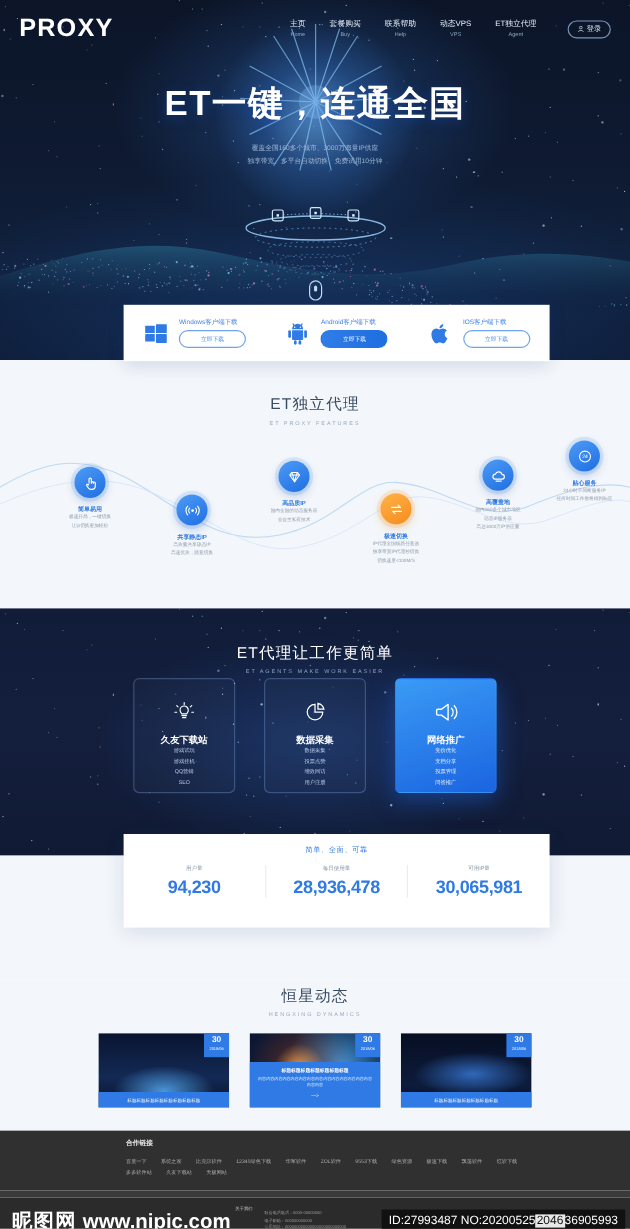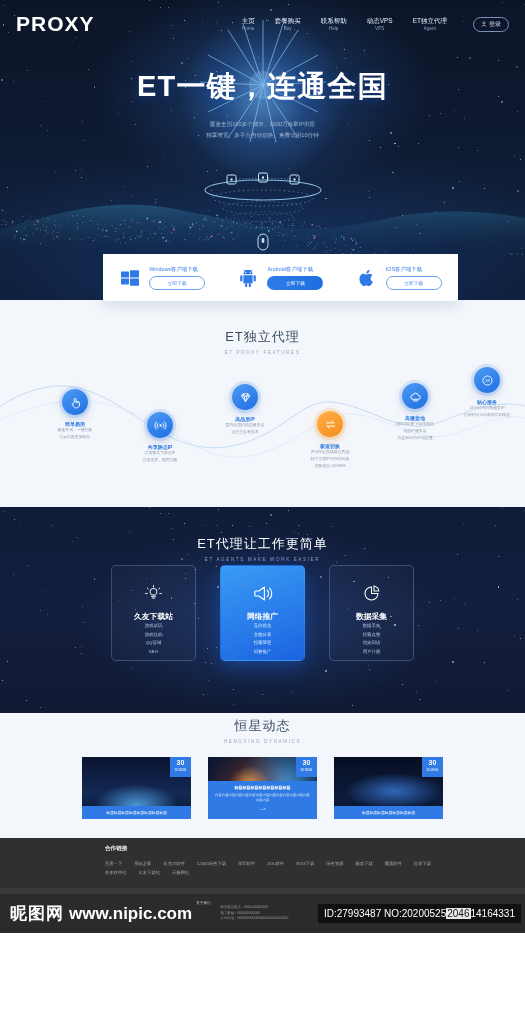--- a/index.html
+++ b/index.html
@@ -1130,50 +1130,69 @@
             <path d="M10 1.6v1.6M3.4 4.2l1.2 1.1M16.6 4.2l-1.2 1.1M1.8 10h1.6M16.6 10h1.6" stroke-linecap="round"></path>
           </svg>
         </div>
         <div class="card-title">久友下载站</div>
         <div class="card-li">游戏试玩</div>
         <div class="card-li">游戏挂机</div>
         <div class="card-li">QQ营销</div>
         <div class="card-li">SEO</div>
       </div>
 
+      <div class="card">
+        <div class="card-ico">
+          <svg width="19" height="19" viewBox="0 0 20 20" fill="none" stroke="#fff" stroke-width="1.1">
+            <path d="M10 3.2a6.8 6.8 0 1 0 6.8 6.8H10z"></path>
+            <path d="M12.6 2.2a6.6 6.6 0 0 1 5.2 5.2h-5.2z"></path>
+          </svg>
+        </div>
+        <div class="card-title">数据采集</div>
+        <div class="card-li">数据采集</div>
+        <div class="card-li">投票点赞</div>
+        <div class="card-li">增效回访</div>
+        <div class="card-li">用户注册</div>
+      </div>
+
       <div class="card active">
         <div class="card-ico">
           <svg width="21" height="21" viewBox="0 0 22 22" fill="none" stroke="#fff" stroke-width="1.2" stroke-linejoin="round">
             <path d="M4 8.4h3.2L13 4.2v13.6L7.2 13.6H4a1 1 0 0 1-1-1V9.4a1 1 0 0 1 1-1z"></path>
             <path d="M16 7.6a5 5 0 0 1 0 6.8M18.4 5.4a8 8 0 0 1 0 11.2" stroke-linecap="round"></path>
           </svg>
         </div>
         <div class="card-title">网络推广</div>
         <div class="card-li">竞价优化</div>
         <div class="card-li">文档分享</div>
         <div class="card-li">投票管理</div>
         <div class="card-li">问答推广</div>
       </div>
-
-      <div class="card">
-        <div class="card-ico">
-          <svg width="19" height="19" viewBox="0 0 20 20" fill="none" stroke="#fff" stroke-width="1.1">
-            <path d="M10 3.2a6.8 6.8 0 1 0 6.8 6.8H10z"></path>
-            <path d="M12.6 2.2a6.6 6.6 0 0 1 5.2 5.2h-5.2z"></path>
-          </svg>
-        </div>
-        <div class="card-title">数据采集</div>
-        <div class="card-li">数据采集</div>
-        <div class="card-li">投票点赞</div>
-        <div class="card-li">增效回访</div>
-        <div class="card-li">用户注册</div>
-      </div>
     </div>
   </section>
 
+  <div class="stats-wrap">
+    <div class="stats">
+      <div class="stats-head">简单、全面、可靠</div>
+      <div class="stats-row">
+        <div class="stat">
+          <div class="stat-label">用户量</div>
+          <div class="stat-value">94,230</div>
+        </div>
+        <div class="stat">
+          <div class="stat-label">每日使用量</div>
+          <div class="stat-value">28,936,478</div>
+        </div>
+        <div class="stat">
+          <div class="stat-label">可用IP量</div>
+          <div class="stat-value">30,065,981</div>
+        </div>
+      </div>
+    </div>
+  </div>
 
   <section class="news">
     <div class="sec-head">
       <div class="sec-title">恒星动态</div>
       <div class="sec-en">HENGXING DYNAMICS</div>
     </div>
     <div class="news-row">
 
       <div class="ncard">
         <div class="nimg a"></div>
@@ -1235,17 +1254,17 @@
     <span class="wm-url">www.nipic.com</span>
     <span class="wm-about">关于我们</span>
     <span class="wm-contact">
       <div>联合电话电话：0000-00000000</div>
       <div>电子邮箱：000000000000</div>
       <div>公司地址：000000000000000000000000000</div>
     </span>
     <span class="wm-id">
       <span>ID:27993487 NO:20200525</span>
       <span class="wm-chip">2046</span>
-      <span>14164331</span>
+      <span>36905993</span>
     </span>
   </div>
 
 </div>
 
 </body></html>

